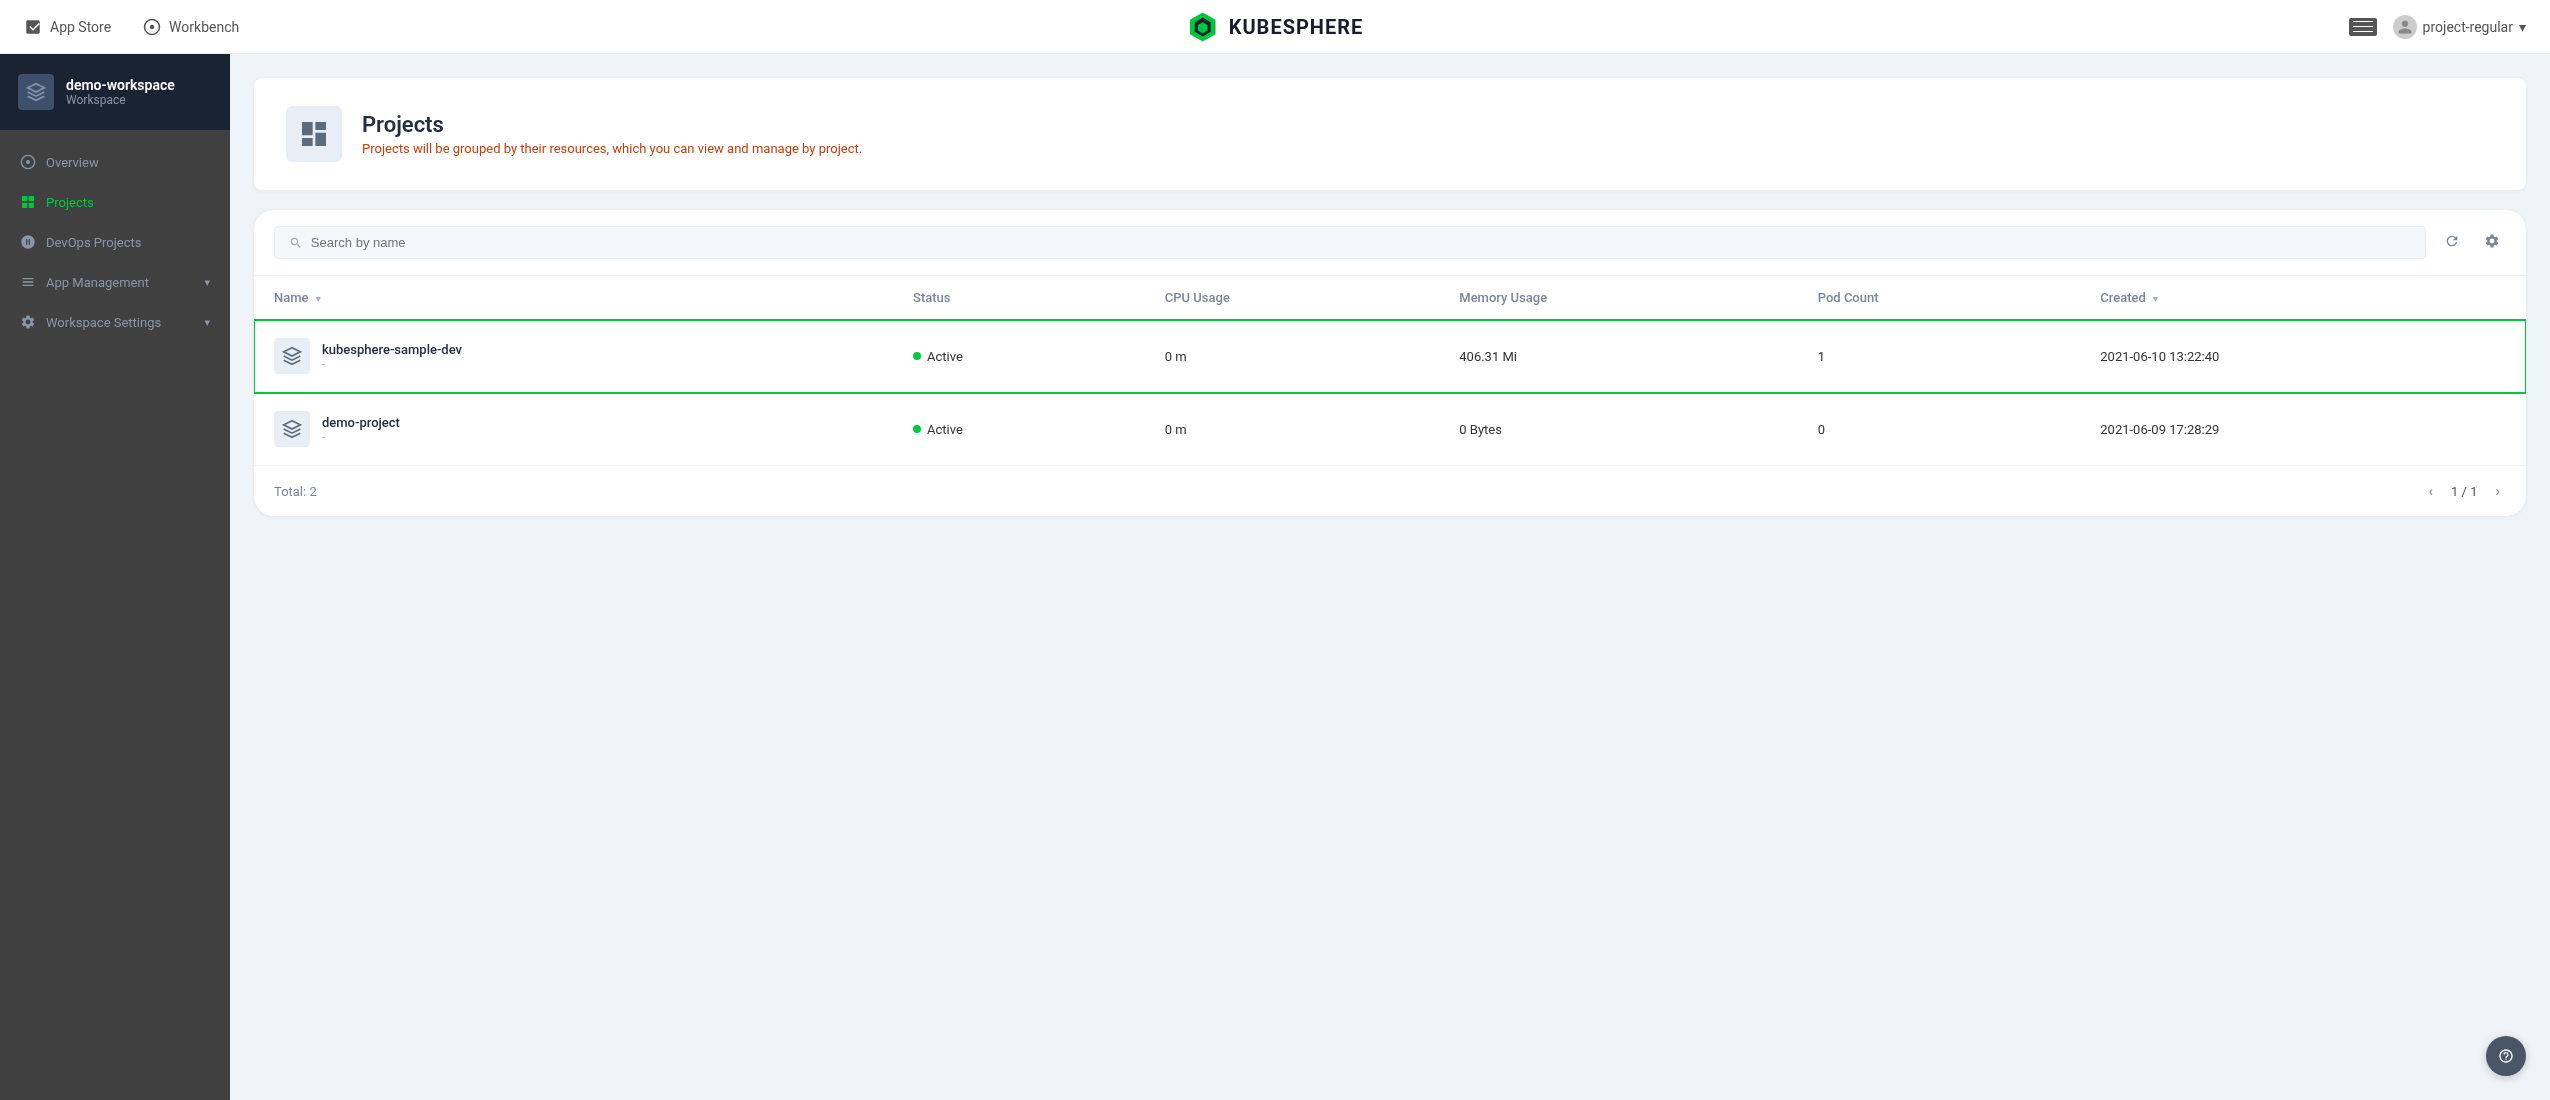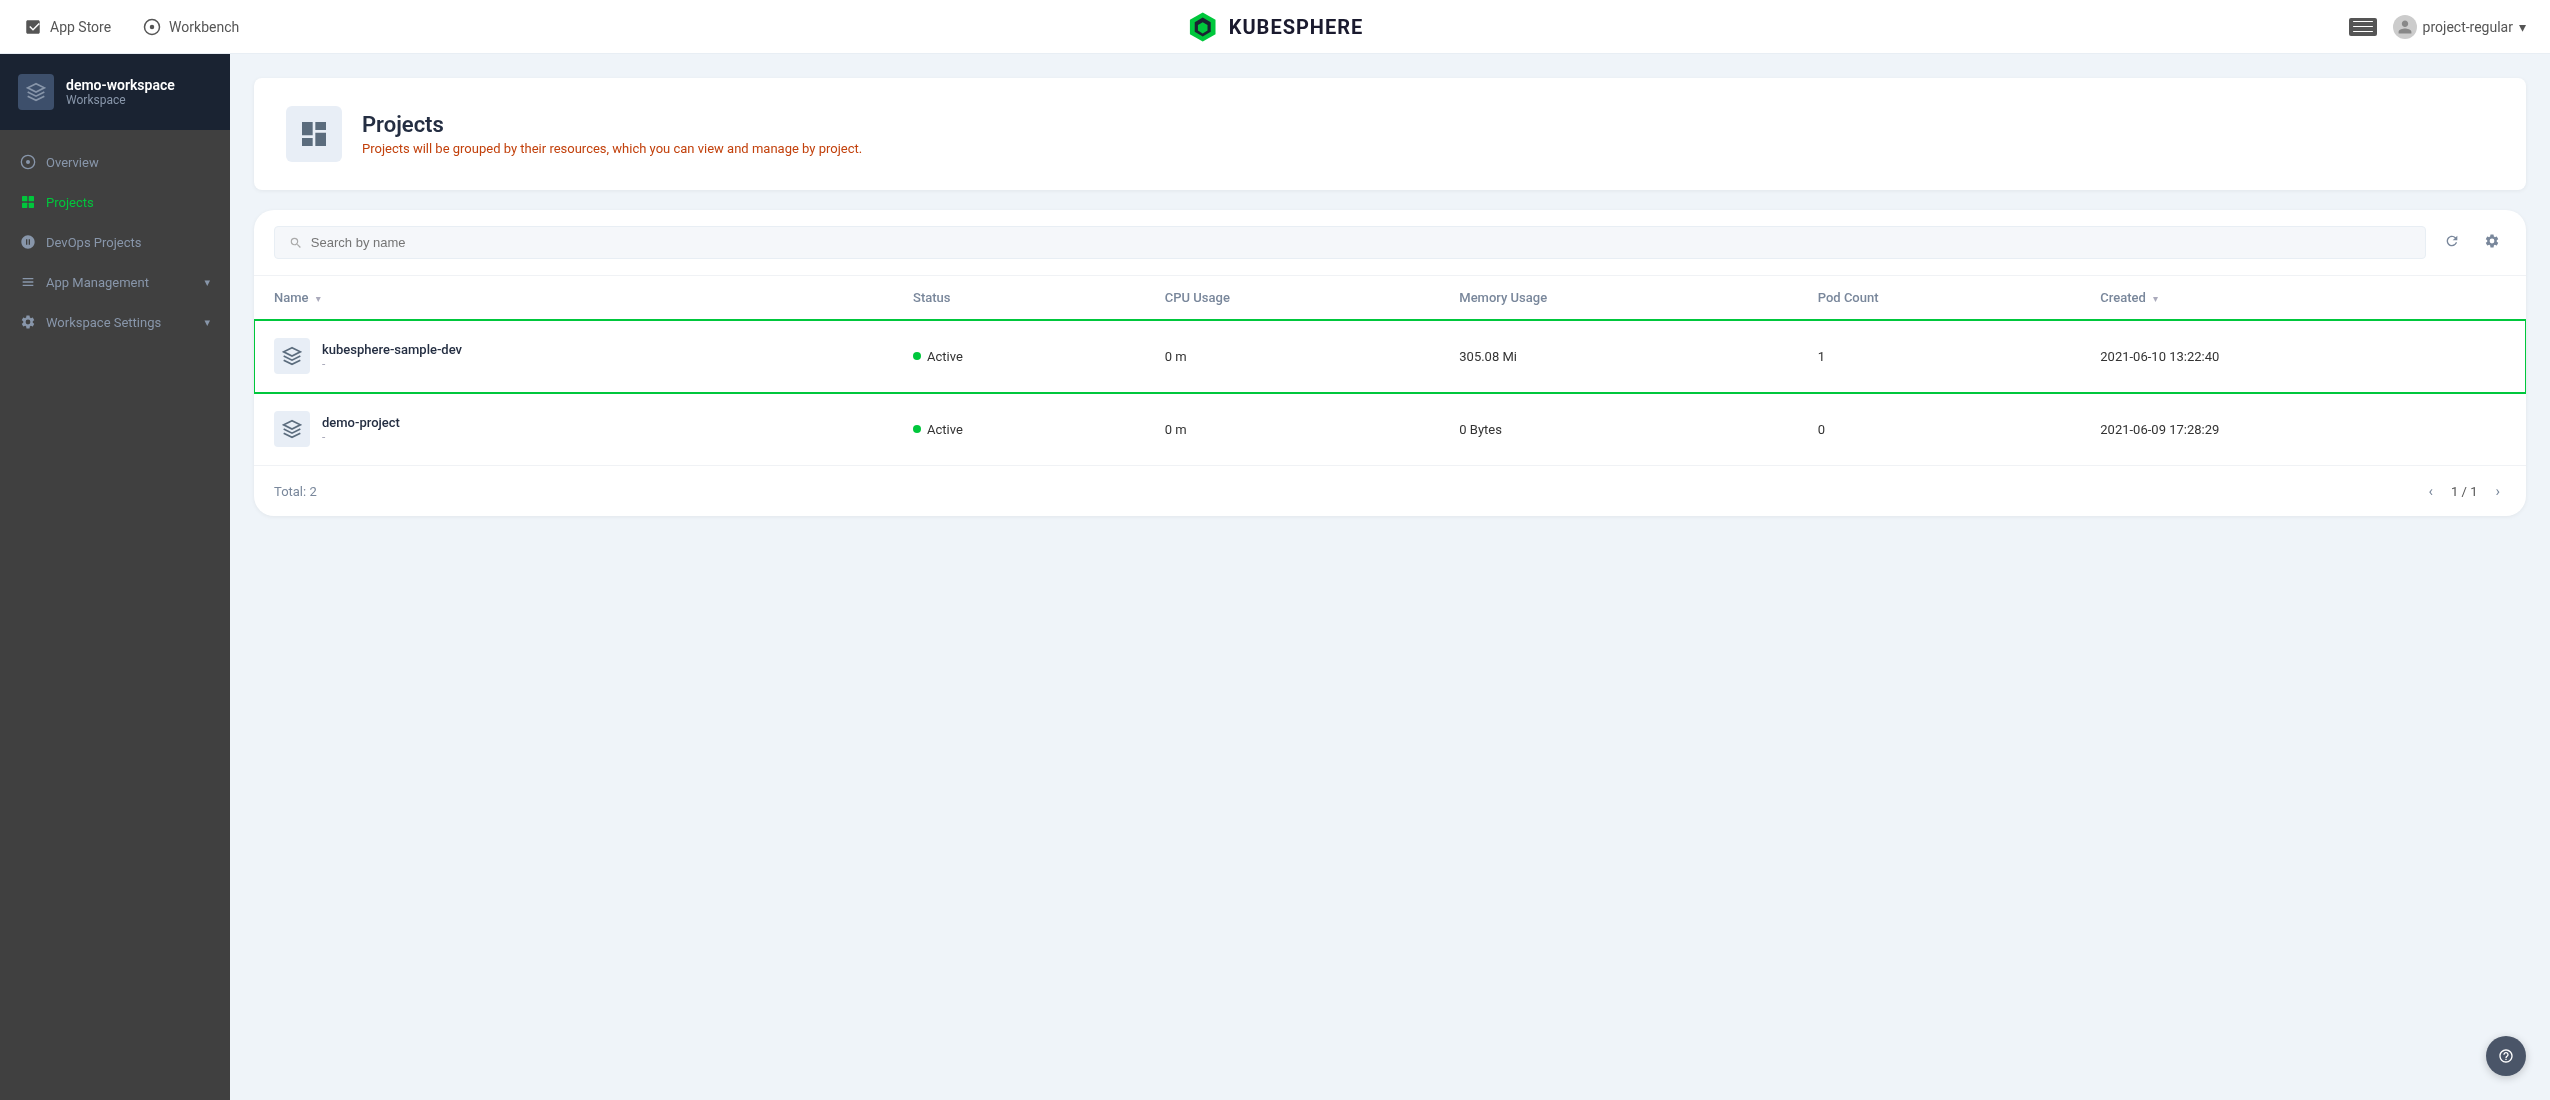--- a/index.html
+++ b/index.html
@@ -548,21 +548,21 @@
                 </div>
               </div>
             </td>
             <td>
               <span class="status-badge">
                 <span class="status-dot"></span>
                 <span>Active</span>
               </span>
             </td>
             <td>0 m</td>
-            <td>305.08 Mi</td>
+            <td>406.31 Mi</td>
             <td>1</td>
             <td>2021-06-10 13:22:40</td>
           </tr>
 
           <tr class="project-row" id="row-demo-project">
             <td>
               <div class="project-name-cell">
                 <div class="project-icon">
                   <svg width="20" height="20" viewBox="0 0 24 24">
                     <path d="M12 2L2 7l10 5 10-5-10-5zM2 17l10 5 10-5M2 12l10 5 10-5" stroke="#5b6c7d" stroke-width="2" fill="none"></path>

